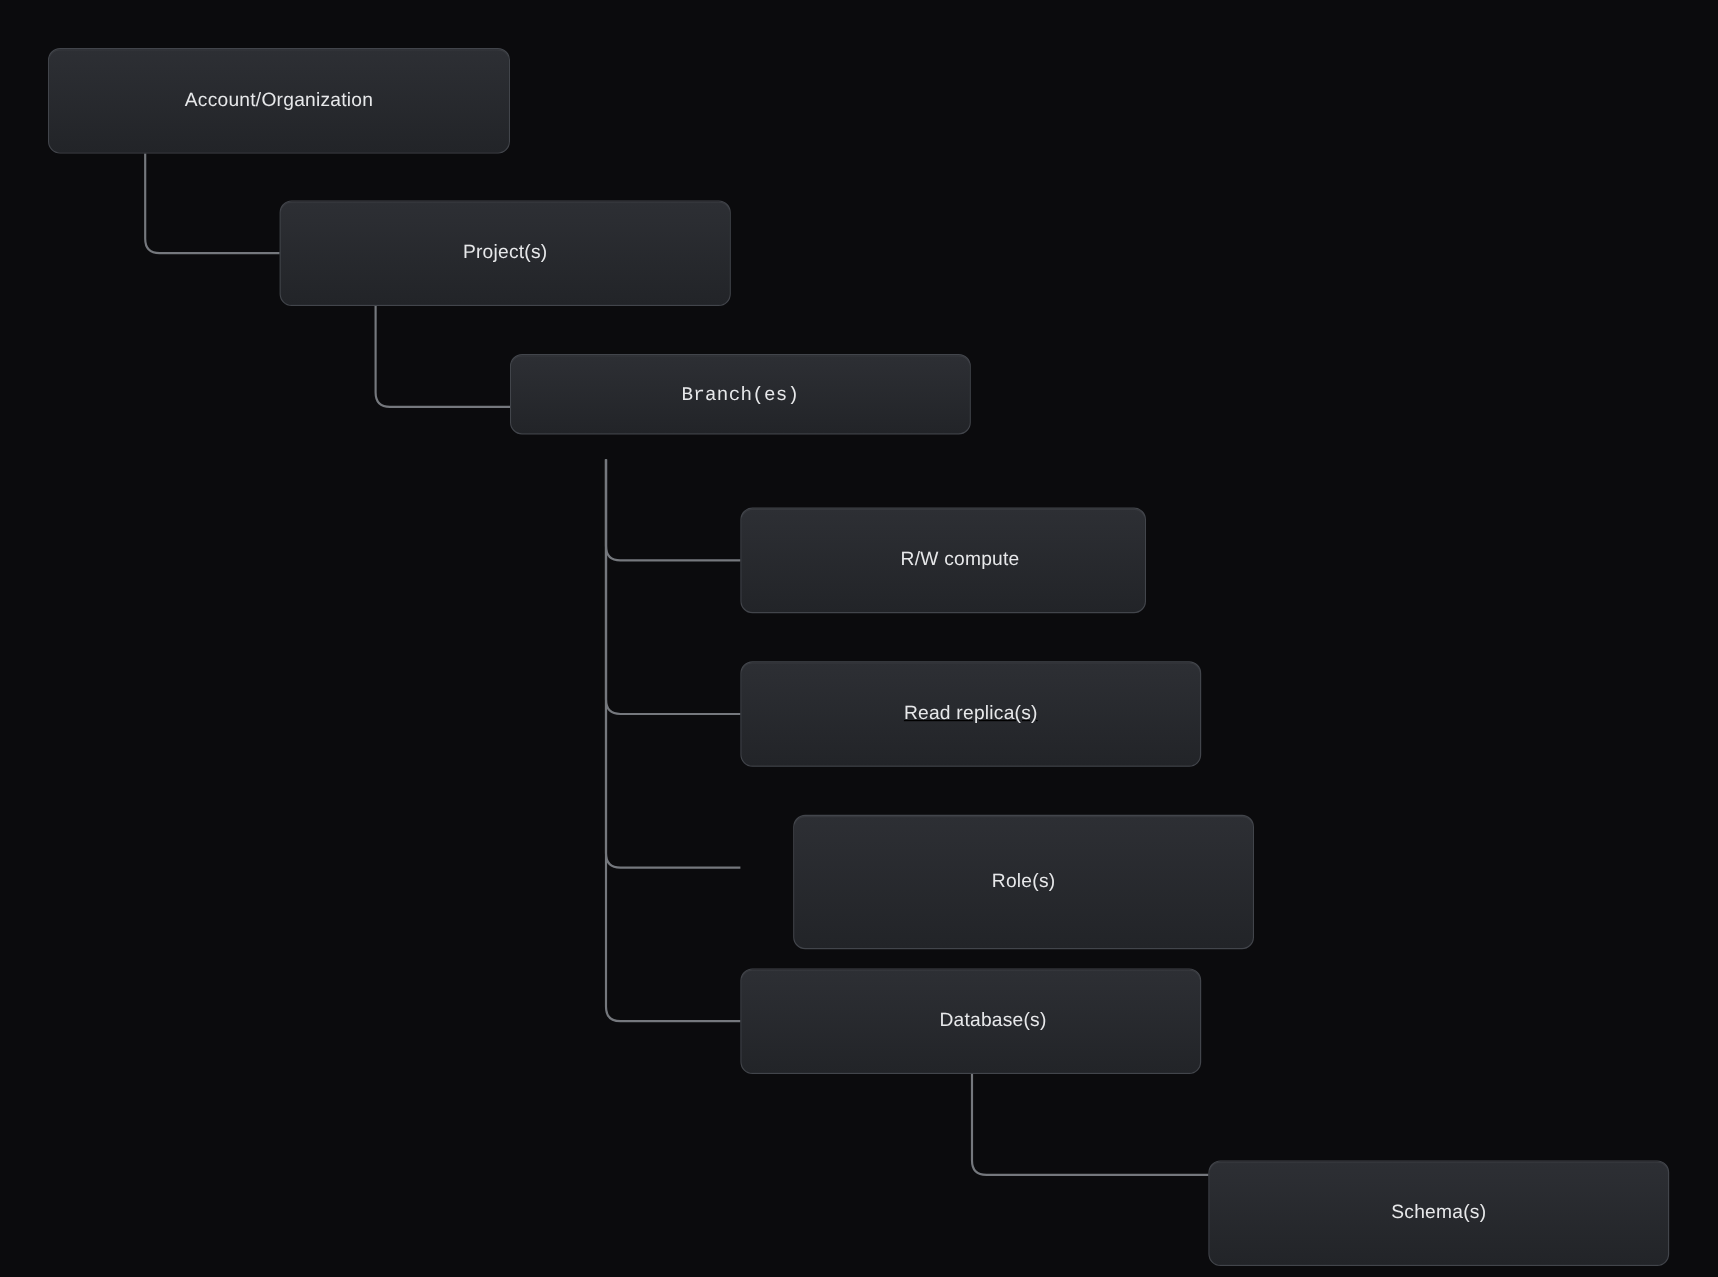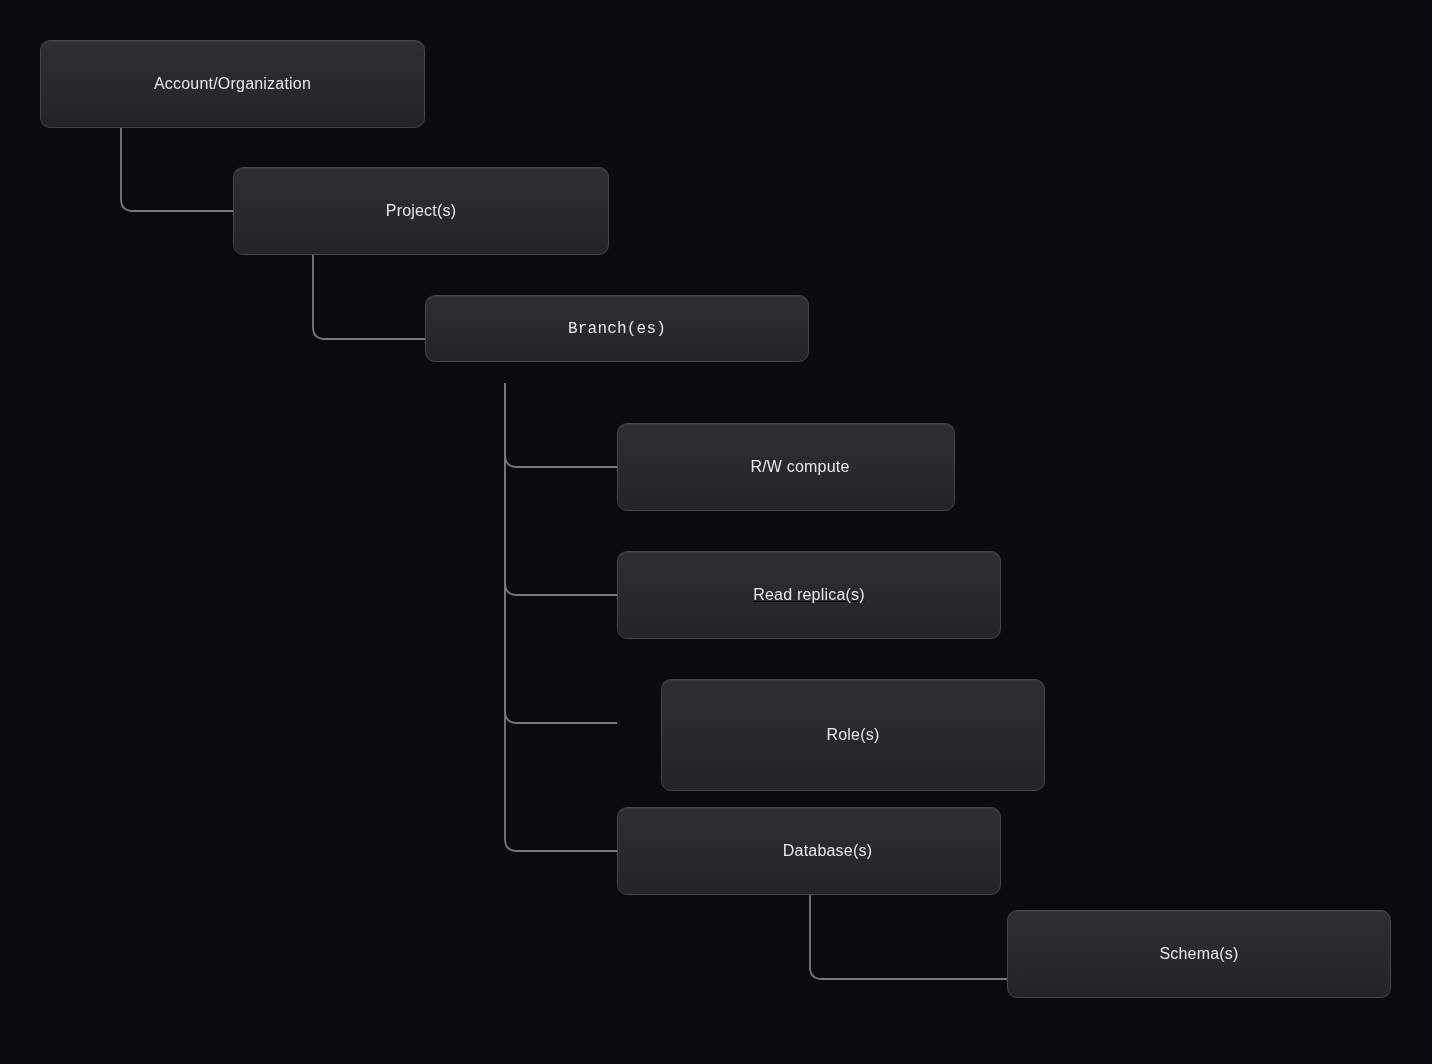--- a/index.html
+++ b/index.html
@@ -70,17 +70,17 @@
       </div>
       <div class="node" style="left: 617px; top: 551px; width: 384px; height: 88px; text-decoration: underline;">
         <span class="node-label">Read replica(s)</span>
       </div>
       <div class="node" style="left: 617px; top: 679px; width: 384px; height: 112px; margin-left: 44px;">
         <span class="node-label">Role(s)</span>
       </div>
       <div class="node" style="left: 617px; top: 807px; width: 384px; height: 88px; padding-left: 37px;">
         <span class="node-label">Database(s)</span>
       </div>
-      <div class="node" style="left: 1007px; top: 910px; width: 384px; height: 88px;">
+      <div class="node" style="left: 1007px; top: 967px; width: 384px; height: 88px;">
         <span class="node-label">Schema(s)</span>
       </div>
     </div>
 </div>
 
 </body></html>

